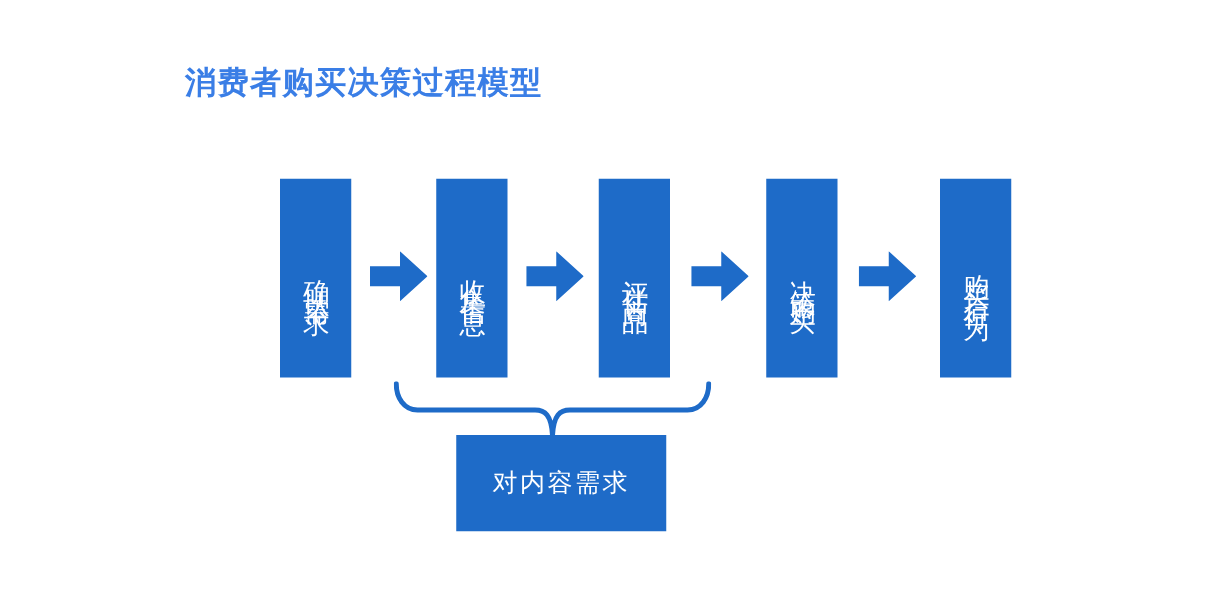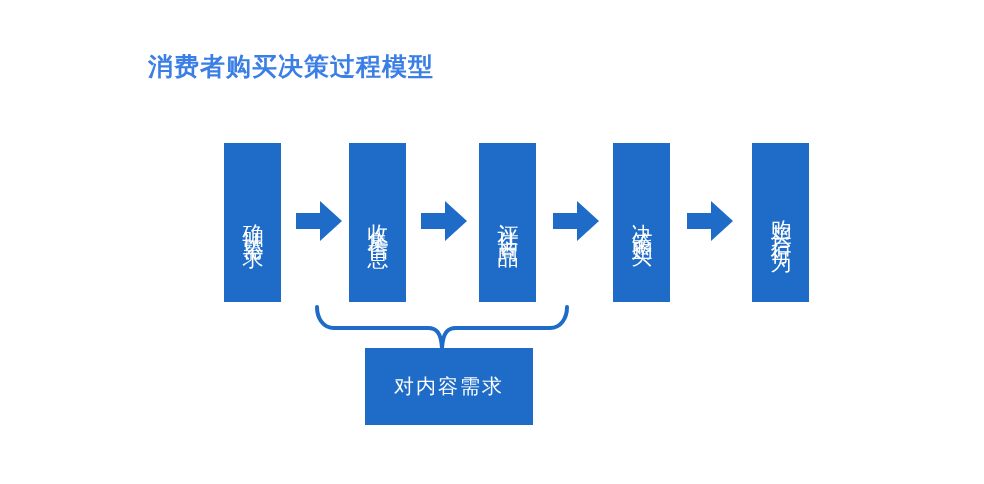--- a/index.html
+++ b/index.html
@@ -5,21 +5,21 @@
   html, body {
     margin: 0;
     padding: 0;
     background: #ffffff;
   }
   .stage {
     position: relative;
     width: 984px;
     height: 484px;
     background: var(--color-background, #ffffff);
-    font-family: Liberation Serif, serif;
+    font-family: Liberation Sans, sans-serif;
     overflow: hidden;
   }
   .title {
     position: absolute;
     left: 148px;
     top: 53px;
     margin: 0;
     font-size: 25px;
     line-height: 1.1;
     font-weight: bold;

